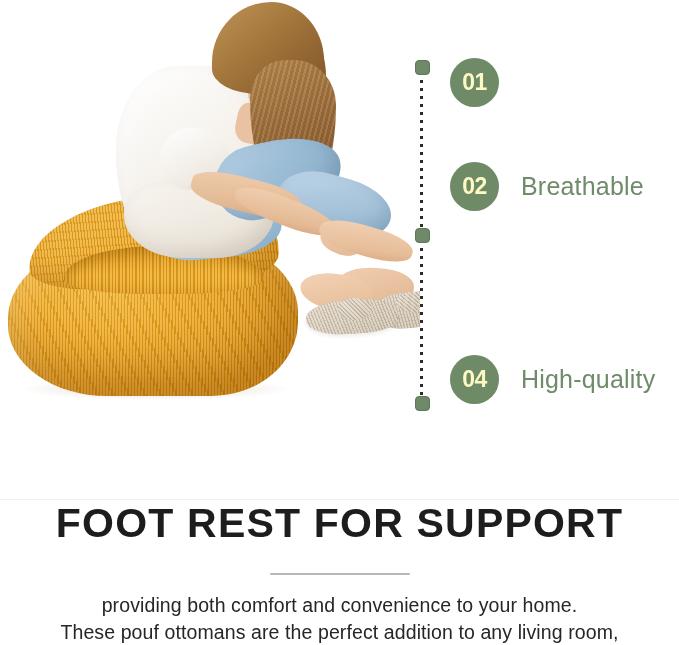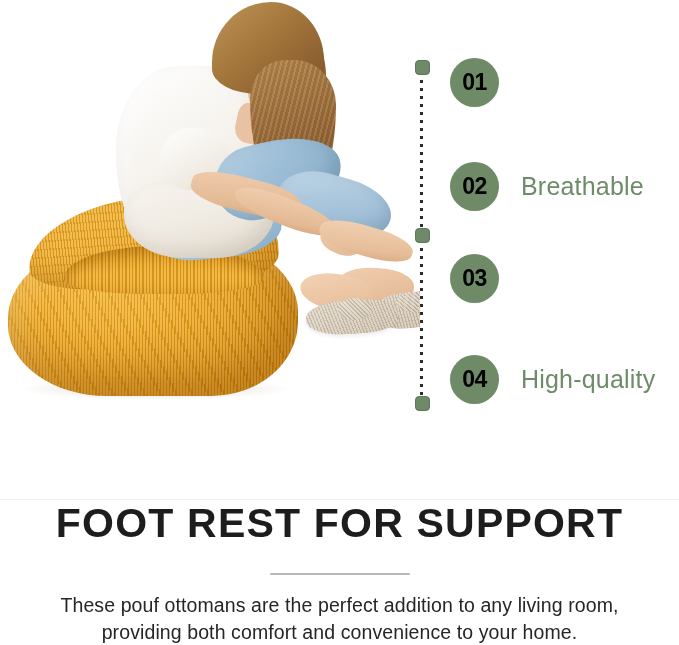--- a/index.html
+++ b/index.html
@@ -341,21 +341,21 @@
   }
   .feature-row.r1 { top: 6px; }
   .feature-row.r2 { top: 110px; }
   .feature-row.r3 { top: 202px; }
   .feature-row.r4 { top: 303px; justify-content: flex-end; }
 
   .num-circle {
     width: 49px; height: 49px;
     border-radius: 50%;
     background: #6e8a67;
-    color: #000000;
+    color: #fef9c3;
     display: flex;
     align-items: center;
     justify-content: center;
     font-size: 23px;
     font-weight: bold;
     letter-spacing: -0.5px;
     flex: 0 0 auto;
   }
   .feature-label {
     font-size: 25px;
@@ -463,34 +463,33 @@
       <div class="feature-row r1">
         <div class="num-circle">01</div>
       </div>
 
       <div class="feature-row r2">
         <div class="num-circle">02</div>
         <div class="feature-label">Breathable</div>
       </div>
 
       <div class="feature-row r3">
-        <div class="num-circle">03</div>
       </div>
 
       <div class="feature-row r4">
         <div class="num-circle">04</div>
         <div class="feature-label">High-quality</div>
       </div>
     </div>
   </div>
 
   <div class="panel-divider"></div>
 
   <div class="bottom-panel">
     <h1 class="headline">FOOT REST FOR SUPPORT</h1>
     <div class="rule"></div>
     <div class="subcopy">
+      <div>providing both comfort and convenience to your home.</div>
       <div>These pouf ottomans are the perfect addition to any living room,</div>
-      <div>providing both comfort and convenience to your home.</div>
     </div>
   </div>
 
 </div>
 
 </body></html>

